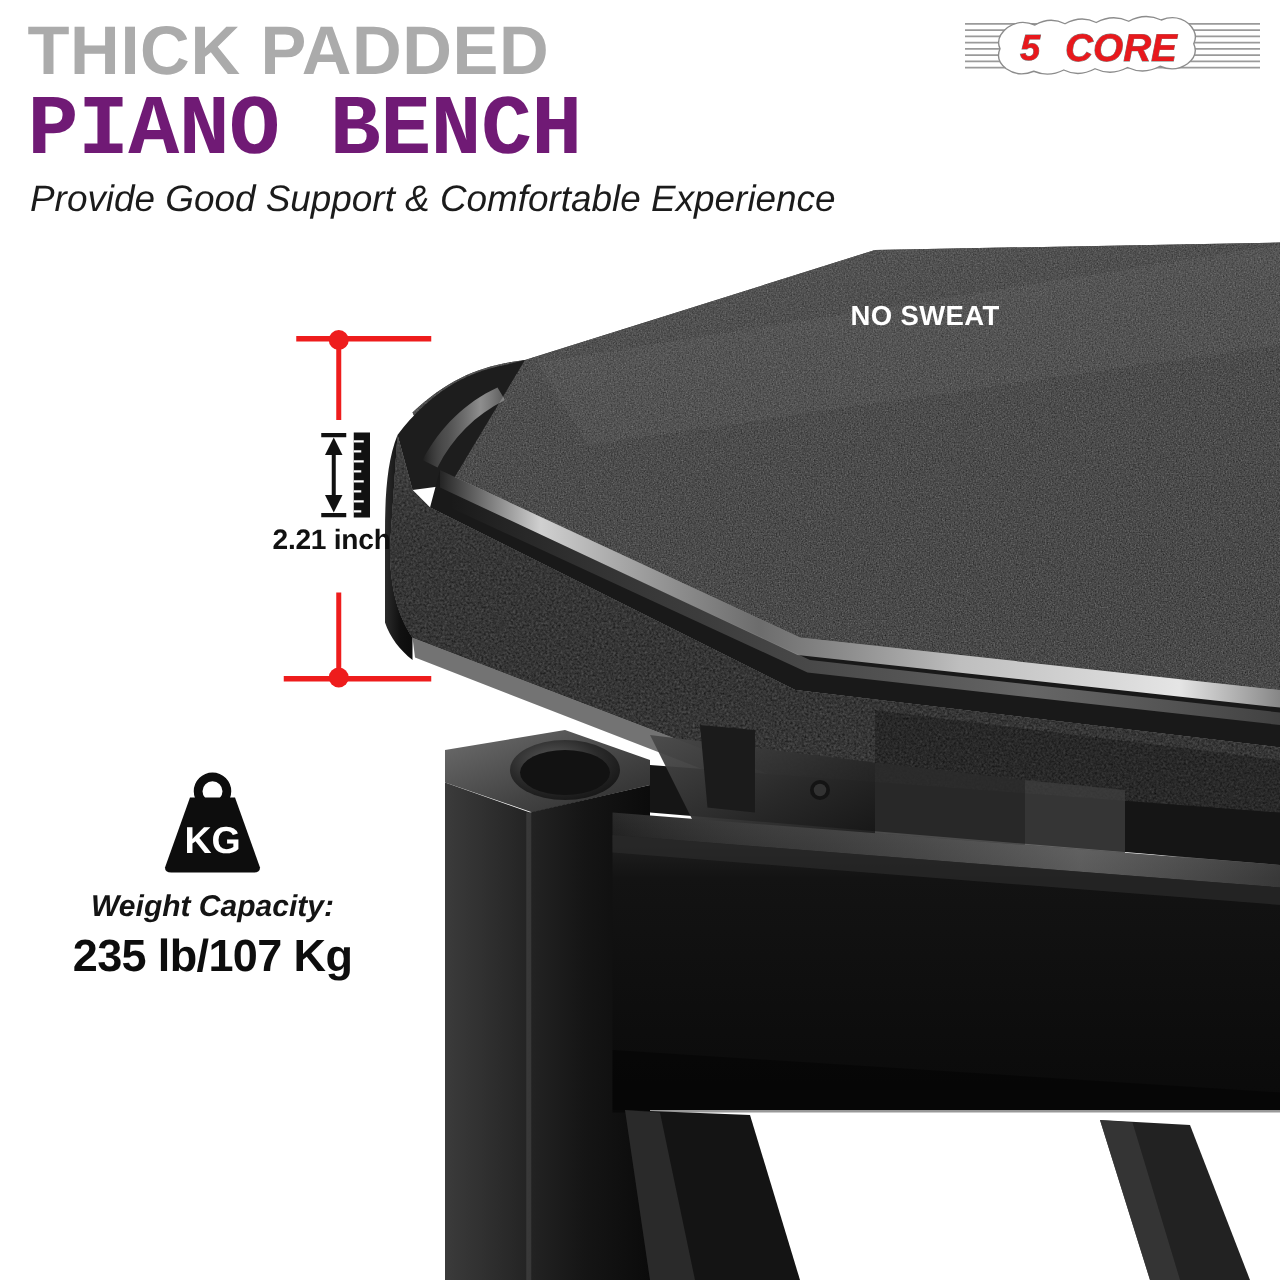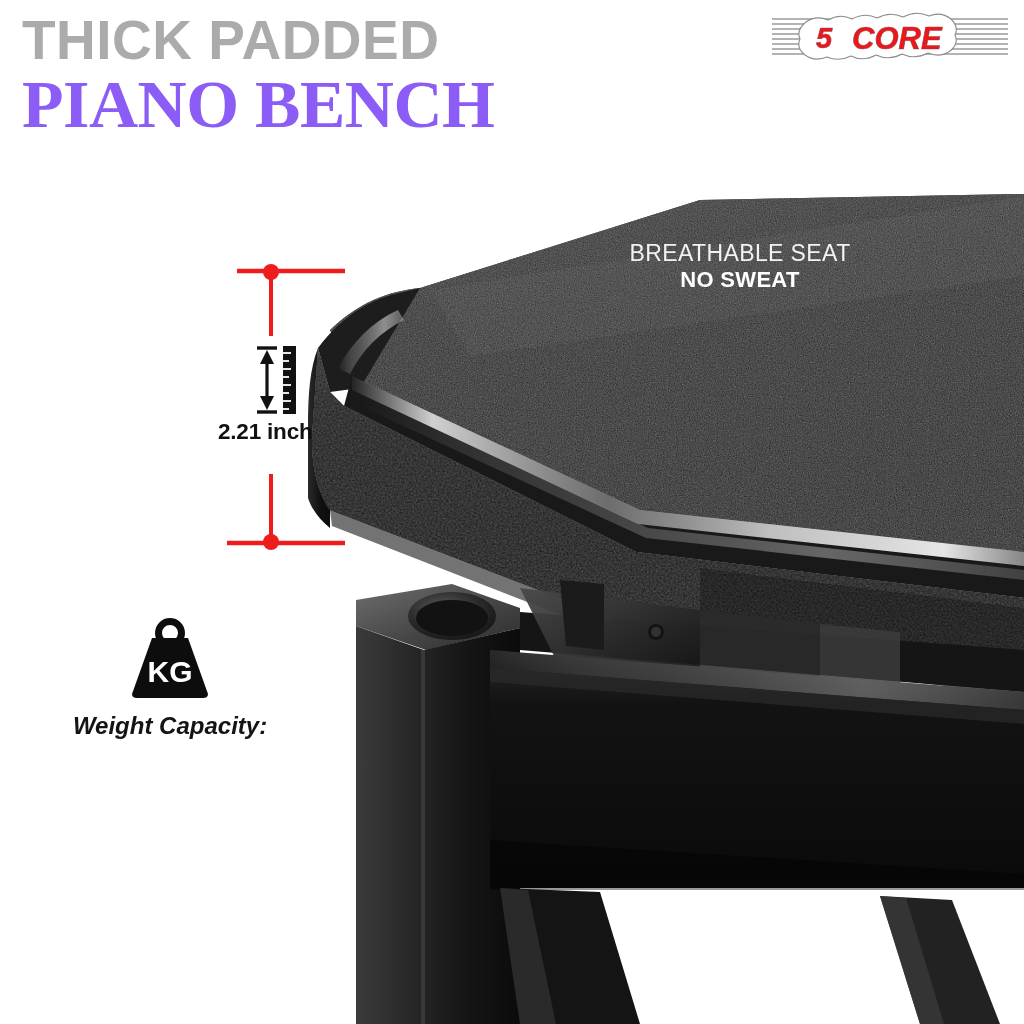--- a/index.html
+++ b/index.html
@@ -30,26 +30,26 @@
     font-family: "Liberation Sans", sans-serif;
     font-weight: bold;
     font-size: 55px;
     line-height: 0.98;
     letter-spacing: 0.5px;
     color: #ababab;
     margin: 0;
     white-space: nowrap;
   }
   .headline-main {
-    font-family: Liberation Serif, serif;
+    font-family: Liberation Mono, monospace;
     font-weight: bold;
     font-size: 68px;
     line-height: 1.02;
     letter-spacing: -0.5px;
-    color: #8b5cf6;
+    color: #701a75;
     margin: 2px 0 0 0;
     white-space: nowrap;
   }
   .headline-sub {
     font-family: "Liberation Sans", sans-serif;
     font-style: italic;
     font-weight: normal;
     font-size: 29.5px;
     line-height: 1.1;
     color: #1b1b1b;
@@ -324,20 +324,21 @@
       <g>
         <path d="M 500,708 L 600,712 L 640,844 L 520,844 Z" fill="#141414"></path>
         <path d="M 500,708 L 528,710 L 556,844 L 520,844 Z" fill="#2e2e2e" opacity="0.85"></path>
       </g>
     </svg>
   </div>
 
   <div class="headline-block">
     <div class="headline-top">THICK PADDED</div>
     <div class="headline-main">PIANO BENCH</div>
+    <div class="headline-sub">Provide Good Support &amp; Comfortable Experience</div>
   </div>
 
   <div class="logo">
     <svg viewBox="0 0 240 50" aria-hidden="true">
       <defs>
         <clipPath id="logoStripeClip">
           <rect x="0" y="4" width="240" height="42"></rect>
         </clipPath>
       </defs>
 
@@ -362,21 +363,20 @@
       </g>
 
       <g>
         <text x="46" y="36" font-family="'Liberation Sans', sans-serif" font-size="29" font-weight="bold" font-style="italic" fill="#e8181c" stroke="#7a7a7a" stroke-width="0.7" paint-order="stroke">5</text>
         <text x="82" y="37" font-family="'Liberation Sans', sans-serif" font-size="31" font-weight="bold" font-style="italic" fill="#e8181c" stroke="#7a7a7a" stroke-width="0.7" paint-order="stroke" letter-spacing="0">CORE</text>
       </g>
     </svg>
   </div>
 
   <div class="seat-callout">
-    <div class="line1">BREATHABLE SEAT</div>
     <div class="line2">NO SWEAT</div>
   </div>
 
   <div class="dimension">
     <svg viewBox="0 0 130 290" aria-hidden="true">
 
       <g>
         <line x1="12" y1="9" x2="120" y2="9" stroke="#ee1c1c" stroke-width="4.5"></line>
         <line x1="46" y1="9" x2="46" y2="74" stroke="#ee1c1c" stroke-width="4"></line>
         <circle cx="46" cy="10" r="8" fill="#ee1c1c"></circle>
@@ -420,15 +420,16 @@
 
         <path d="M 54,4 a 15,15 0 0 1 0,30 a 15,15 0 0 1 0,-30 Z
                  M 54,11 a 8,8 0 0 0 0,16 a 8,8 0 0 0 0,-16 Z" fill="#0d0d0d" fill-rule="evenodd"></path>
 
         <path d="M 36,24 L 72,24 L 92,80 Q 92,84 87,84 L 21,84 Q 16,84 16,80 Z" fill="#0d0d0d"></path>
 
         <text x="54" y="68" text-anchor="middle" font-family="'Liberation Sans', sans-serif" font-size="30" font-weight="bold" fill="#ffffff">KG</text>
       </svg>
     </div>
     <div class="weight-caption">Weight Capacity:</div>
+    <div class="weight-value">235 lb/107 Kg</div>
   </div>
 
 </div>
 
 </body></html>

